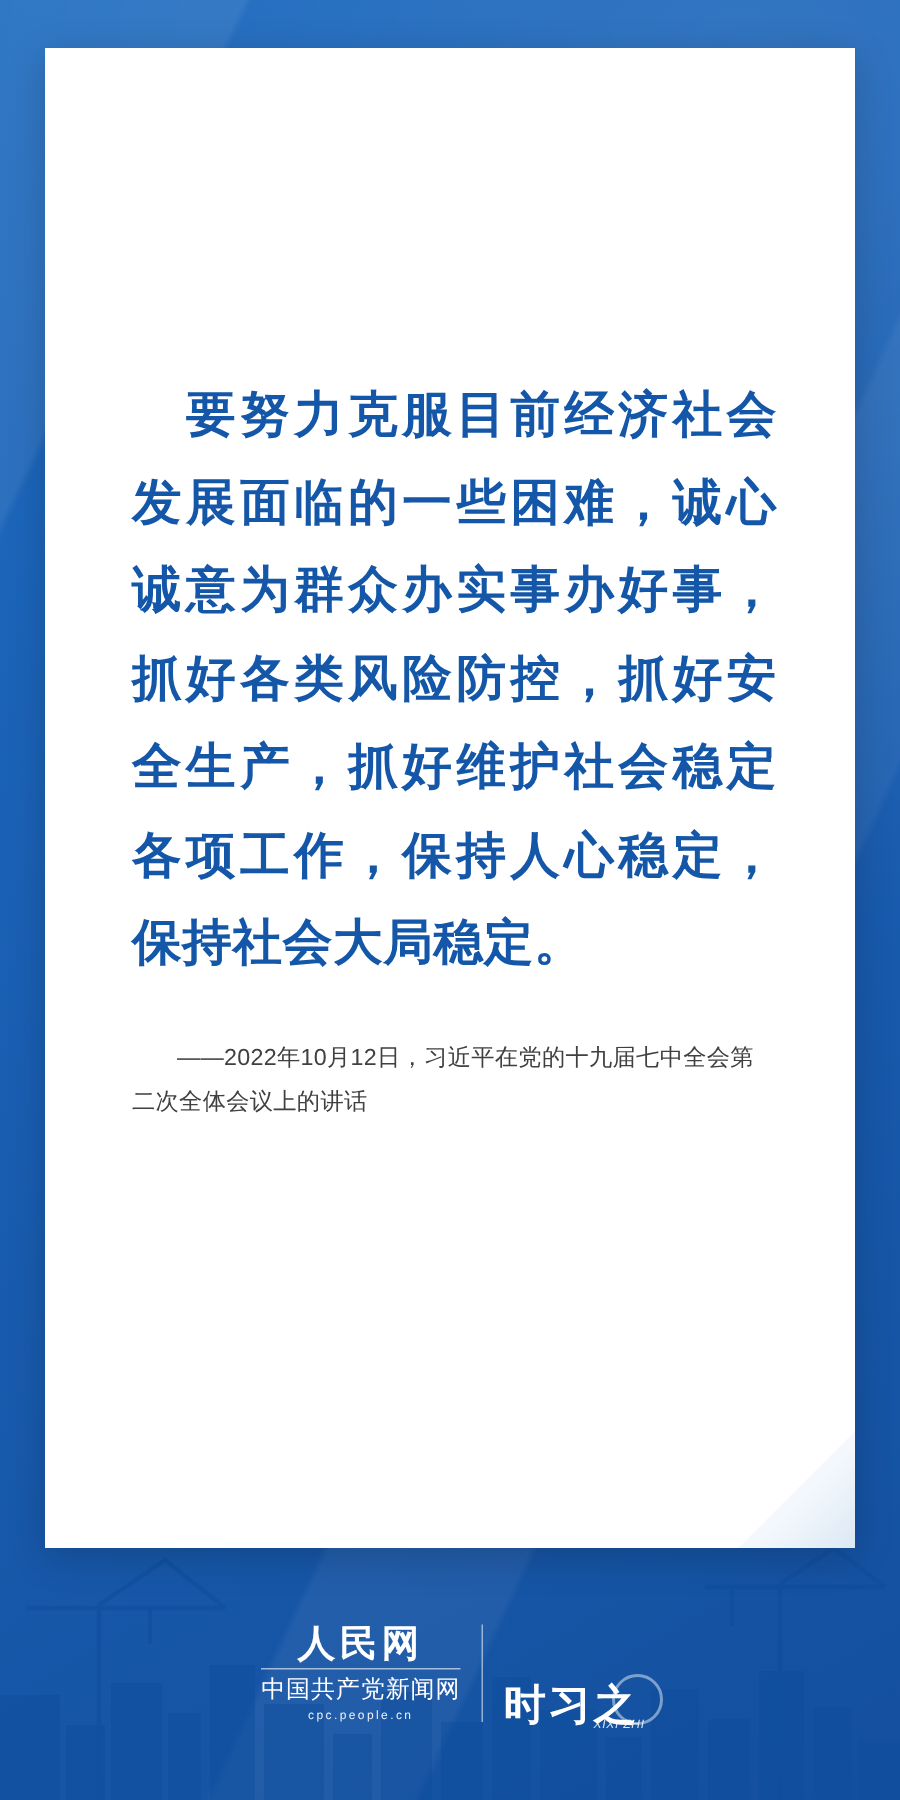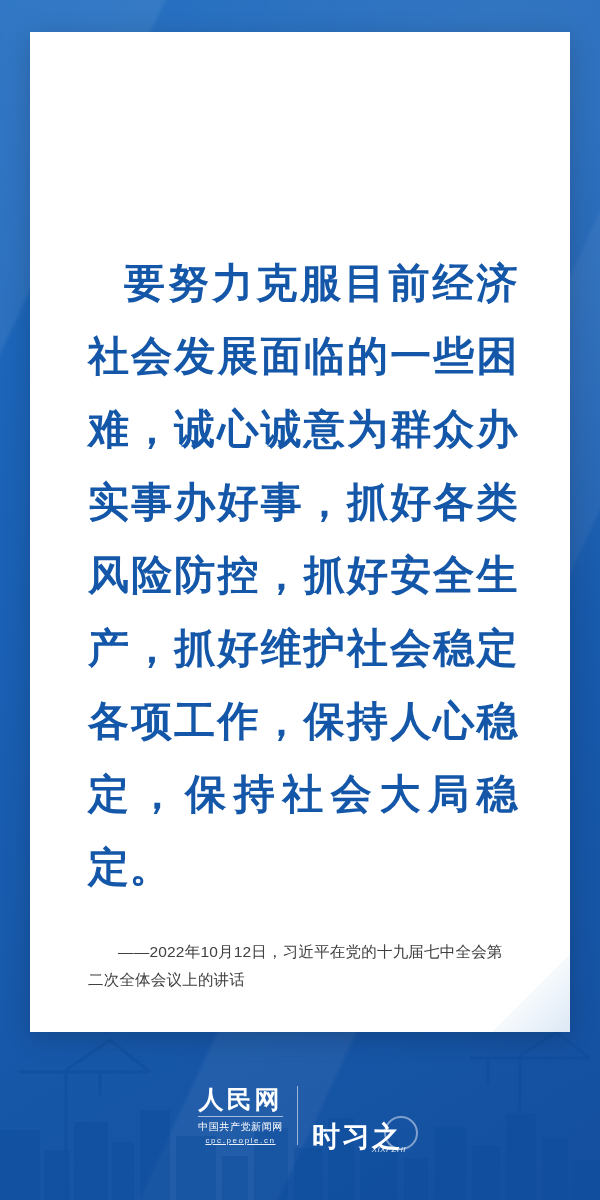--- a/index.html
+++ b/index.html
@@ -82,21 +82,21 @@
     position: absolute;
     left: 58px;
     top: 215px;
     width: 430px;
   }
 
   .quote {
     color: #1457a8;
     font-family: "Liberation Sans", sans-serif;
     font-weight: bold;
-    font-size: 41px;
+    font-size: 33px;
     line-height: 1.78;
     letter-spacing: 0.5px;
     text-align: justify;
     text-indent: 36px;
   }
 
   .attribution {
     margin-top: 34px;
     color: #404040;
     font-size: 15.5px;
@@ -125,32 +125,31 @@
     padding-right: 14px;
     border-right: 1px solid rgba(255,255,255,0.55);
   }
   .people-logo .pl-main {
     font-size: 25px;
     font-weight: bold;
     letter-spacing: 3px;
     line-height: 1.05;
   }
   .people-logo .pl-sub {
-    font-size: 10px;
+    font-size: 16px;
     letter-spacing: 0.6px;
     margin-top: 3px;
     border-top: 1px solid rgba(255,255,255,0.6);
     padding-top: 3px;
   }
   .people-logo .pl-url {
     font-size: 8px;
     letter-spacing: 1.6px;
     margin-top: 2px;
     opacity: 0.92;
-    text-decoration: underline;
   }
 
   .brand-badge {
     position: relative;
     display: flex;
     align-items: center;
     gap: 4px;
     margin-top: 43px;
   }
   .brand-badge .bb-main {

